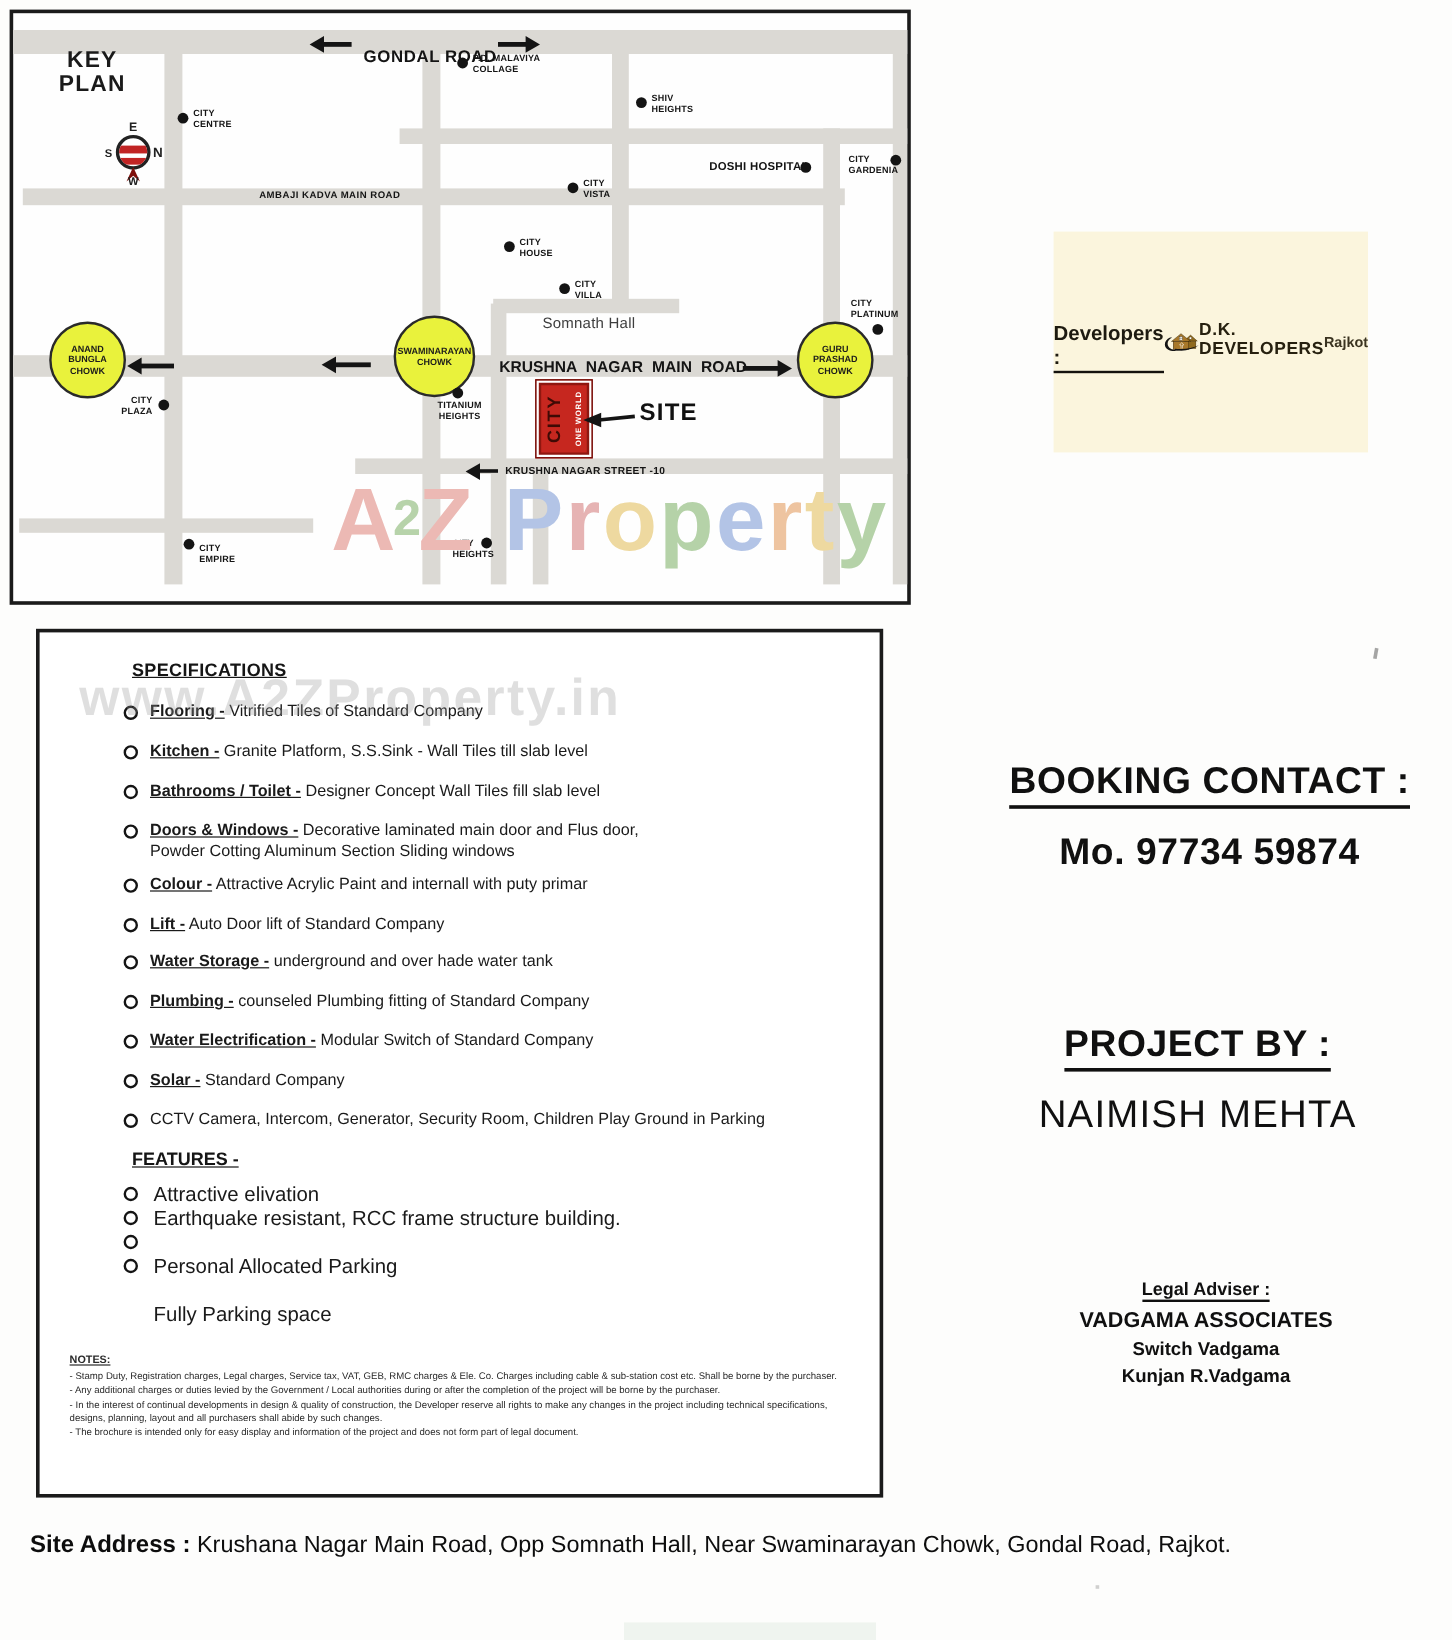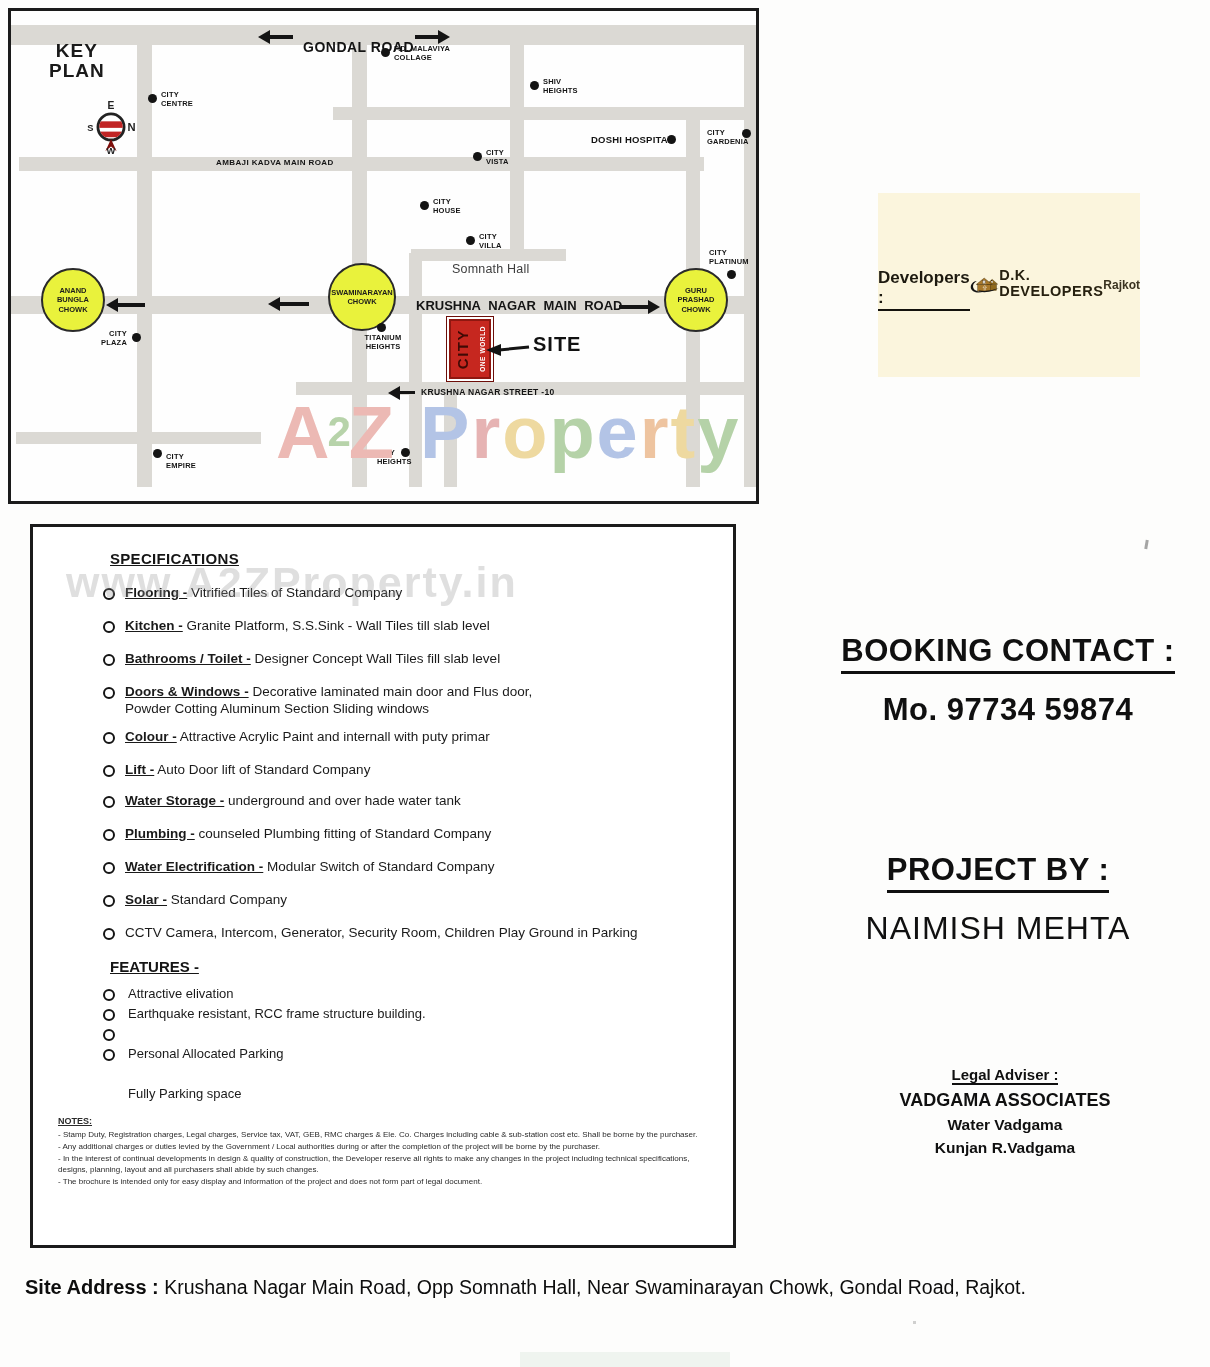--- a/index.html
+++ b/index.html
@@ -47,23 +47,23 @@
   #dev-head{margin-top:9px;font-size:17px;font-weight:bold;border-bottom:2.5px solid #14120d;padding-bottom:1px;color:#1d1a10;}
   #dev-name{font-size:14.5px;font-weight:bold;letter-spacing:.5px;color:#26200f;margin-top:-4px;}
   #dev-city{font-size:12px;font-weight:bold;color:#3a3320;}
   
   #specbox{position:absolute;left:30px;top:524px;width:700px;height:718px;border:3px solid #1b1b1b;background:#fff;}
   .h-ul{font-weight:bold;text-decoration:underline;}
   .bull{position:absolute;width:8px;height:8px;border:2px solid #141414;border-radius:50%;background:#fff;}
   .spec{position:absolute;left:125px;width:570px;font-size:13.5px;line-height:1.25;color:#1a1a1a;}
   .spec .term{font-weight:bold;text-decoration:underline;}
   .spec .desc{white-space:pre-line;}
-  .feat{position:absolute;left:128px;width:570px;font-size:13px;color:#1a1a1a;}
+  .feat{position:absolute;left:128px;width:570px;font-size:17px;color:#1a1a1a;}
   #notes{position:absolute;left:58px;top:1116px;width:645px;font-size:8px;line-height:1.3;color:#2a2a2a;}
-  #notes .nh{font-size:9px;font-weight:bold;text-decoration:underline;margin-bottom:2px;}
+  #notes .nh{font-size:9px;font-weight:bold;text-decoration:underline;margin-bottom:2px;margin-top:12px;}
   #notes div{margin-bottom:2px;}
   
   .rc{position:absolute;text-align:center;color:#101010;}
   .bigh{font-size:31px;font-weight:bold;letter-spacing:.5px;display:inline-block;border-bottom:3px solid #101010;padding-bottom:2px;}
   .bigt{font-size:31px;font-weight:bold;letter-spacing:.5px;}
   #naimish{font-size:32px;font-weight:normal;letter-spacing:1px;}
   #legal-head{font-size:15px;font-weight:bold;display:inline-block;border-bottom:2px solid #101010;}
   #legal-firm{font-size:18px;font-weight:bold;}
   .legal-n{font-size:15.5px;font-weight:bold;}
   
@@ -295,21 +295,21 @@
 
 <div class="rc" style="left:798px;top:852px;width:400px;">
   <span class="bigh">PROJECT BY :</span>
 </div>
 <div class="rc" id="naimish" style="left:798px;top:910px;width:400px;">NAIMISH MEHTA</div>
 
 <div class="rc" style="left:855px;top:1066px;width:300px;">
   <span id="legal-head">Legal Adviser :</span>
 </div>
 <div class="rc" id="legal-firm" style="left:855px;top:1090px;width:300px;">VADGAMA ASSOCIATES</div>
-<div class="rc legal-n" style="left:855px;top:1116px;width:300px;">Water Vadgama</div>
+<div class="rc legal-n" style="left:855px;top:1116px;width:300px;">Switch Vadgama</div>
 <div class="rc legal-n" style="left:855px;top:1139px;width:300px;">Kunjan R.Vadgama</div>
 
 <div id="address">
   <span class="al">Site Address :</span><span> Krushana Nagar Main Road, Opp Somnath Hall, Near Swaminarayan Chowk, Gondal Road, Rajkot.</span>
 </div>
 
 <div class="speck" style="left:1145px;top:540px;width:3px;height:9px;transform:rotate(10deg);"></div>
 <div class="speck" style="left:913px;top:1321px;width:3px;height:3px;opacity:.5;"></div>
 <div class="abs" style="left:520px;top:1352px;width:210px;height:15px;background:rgba(205,223,205,.28);"></div>
 

